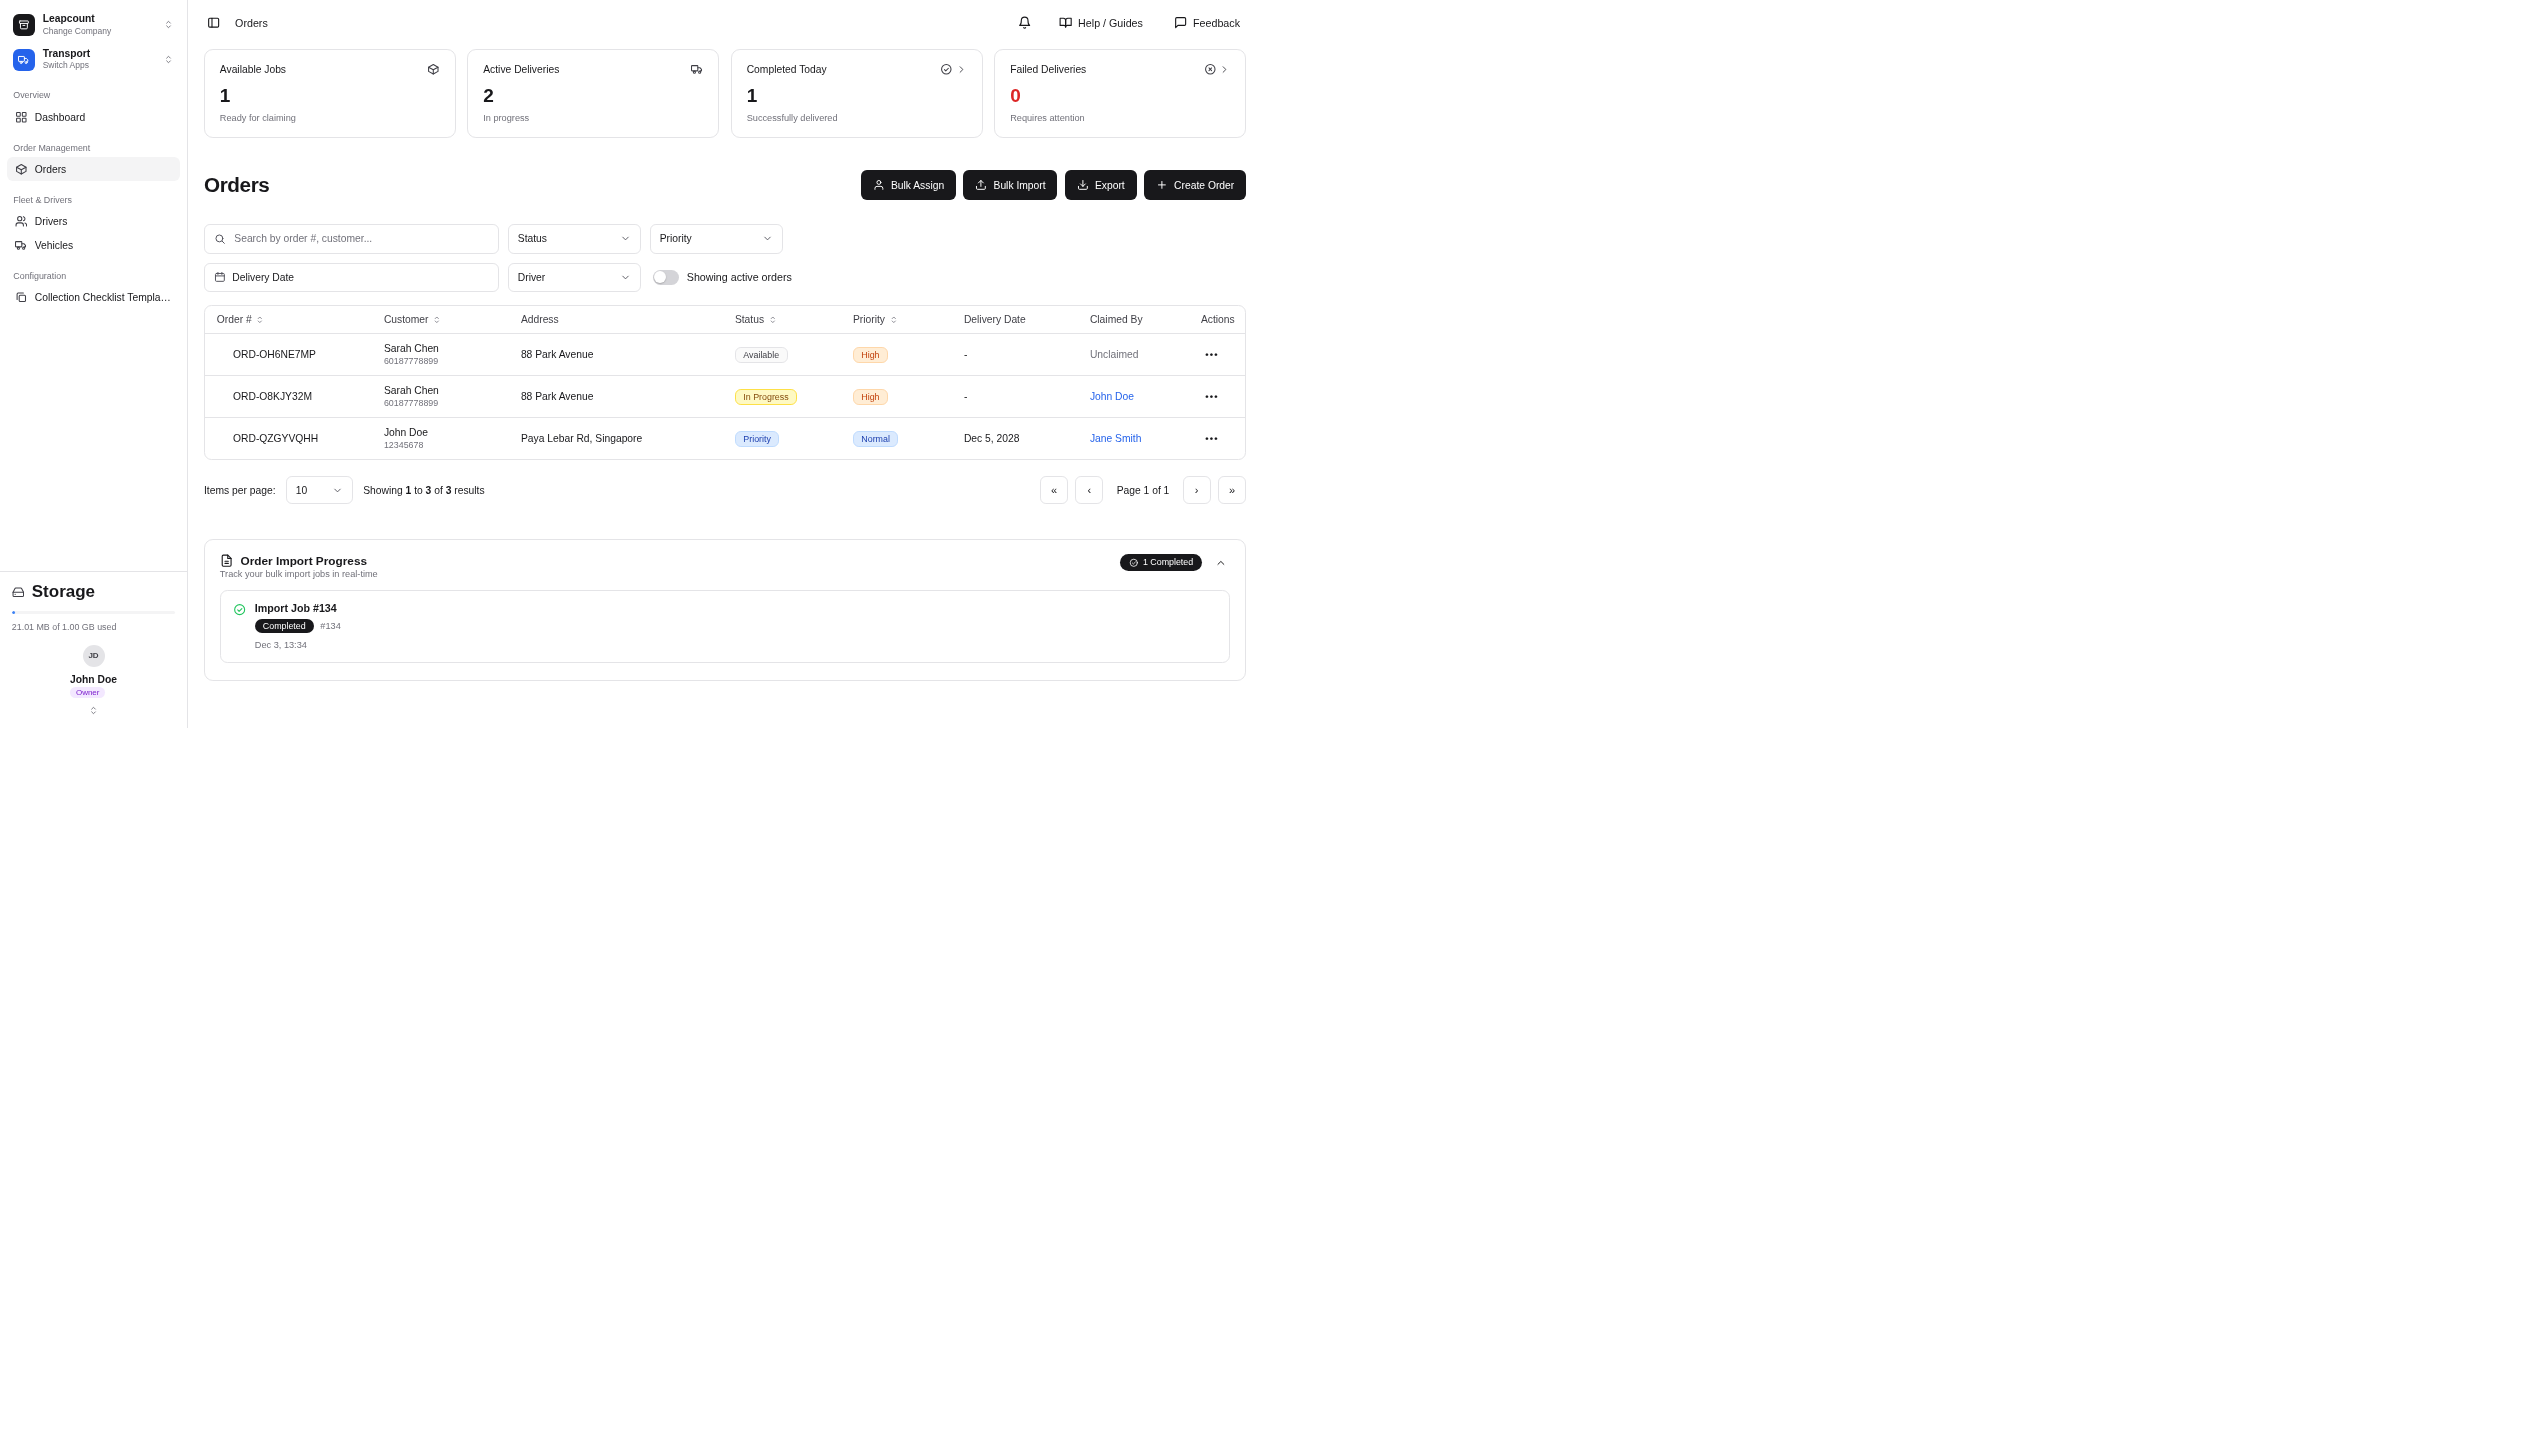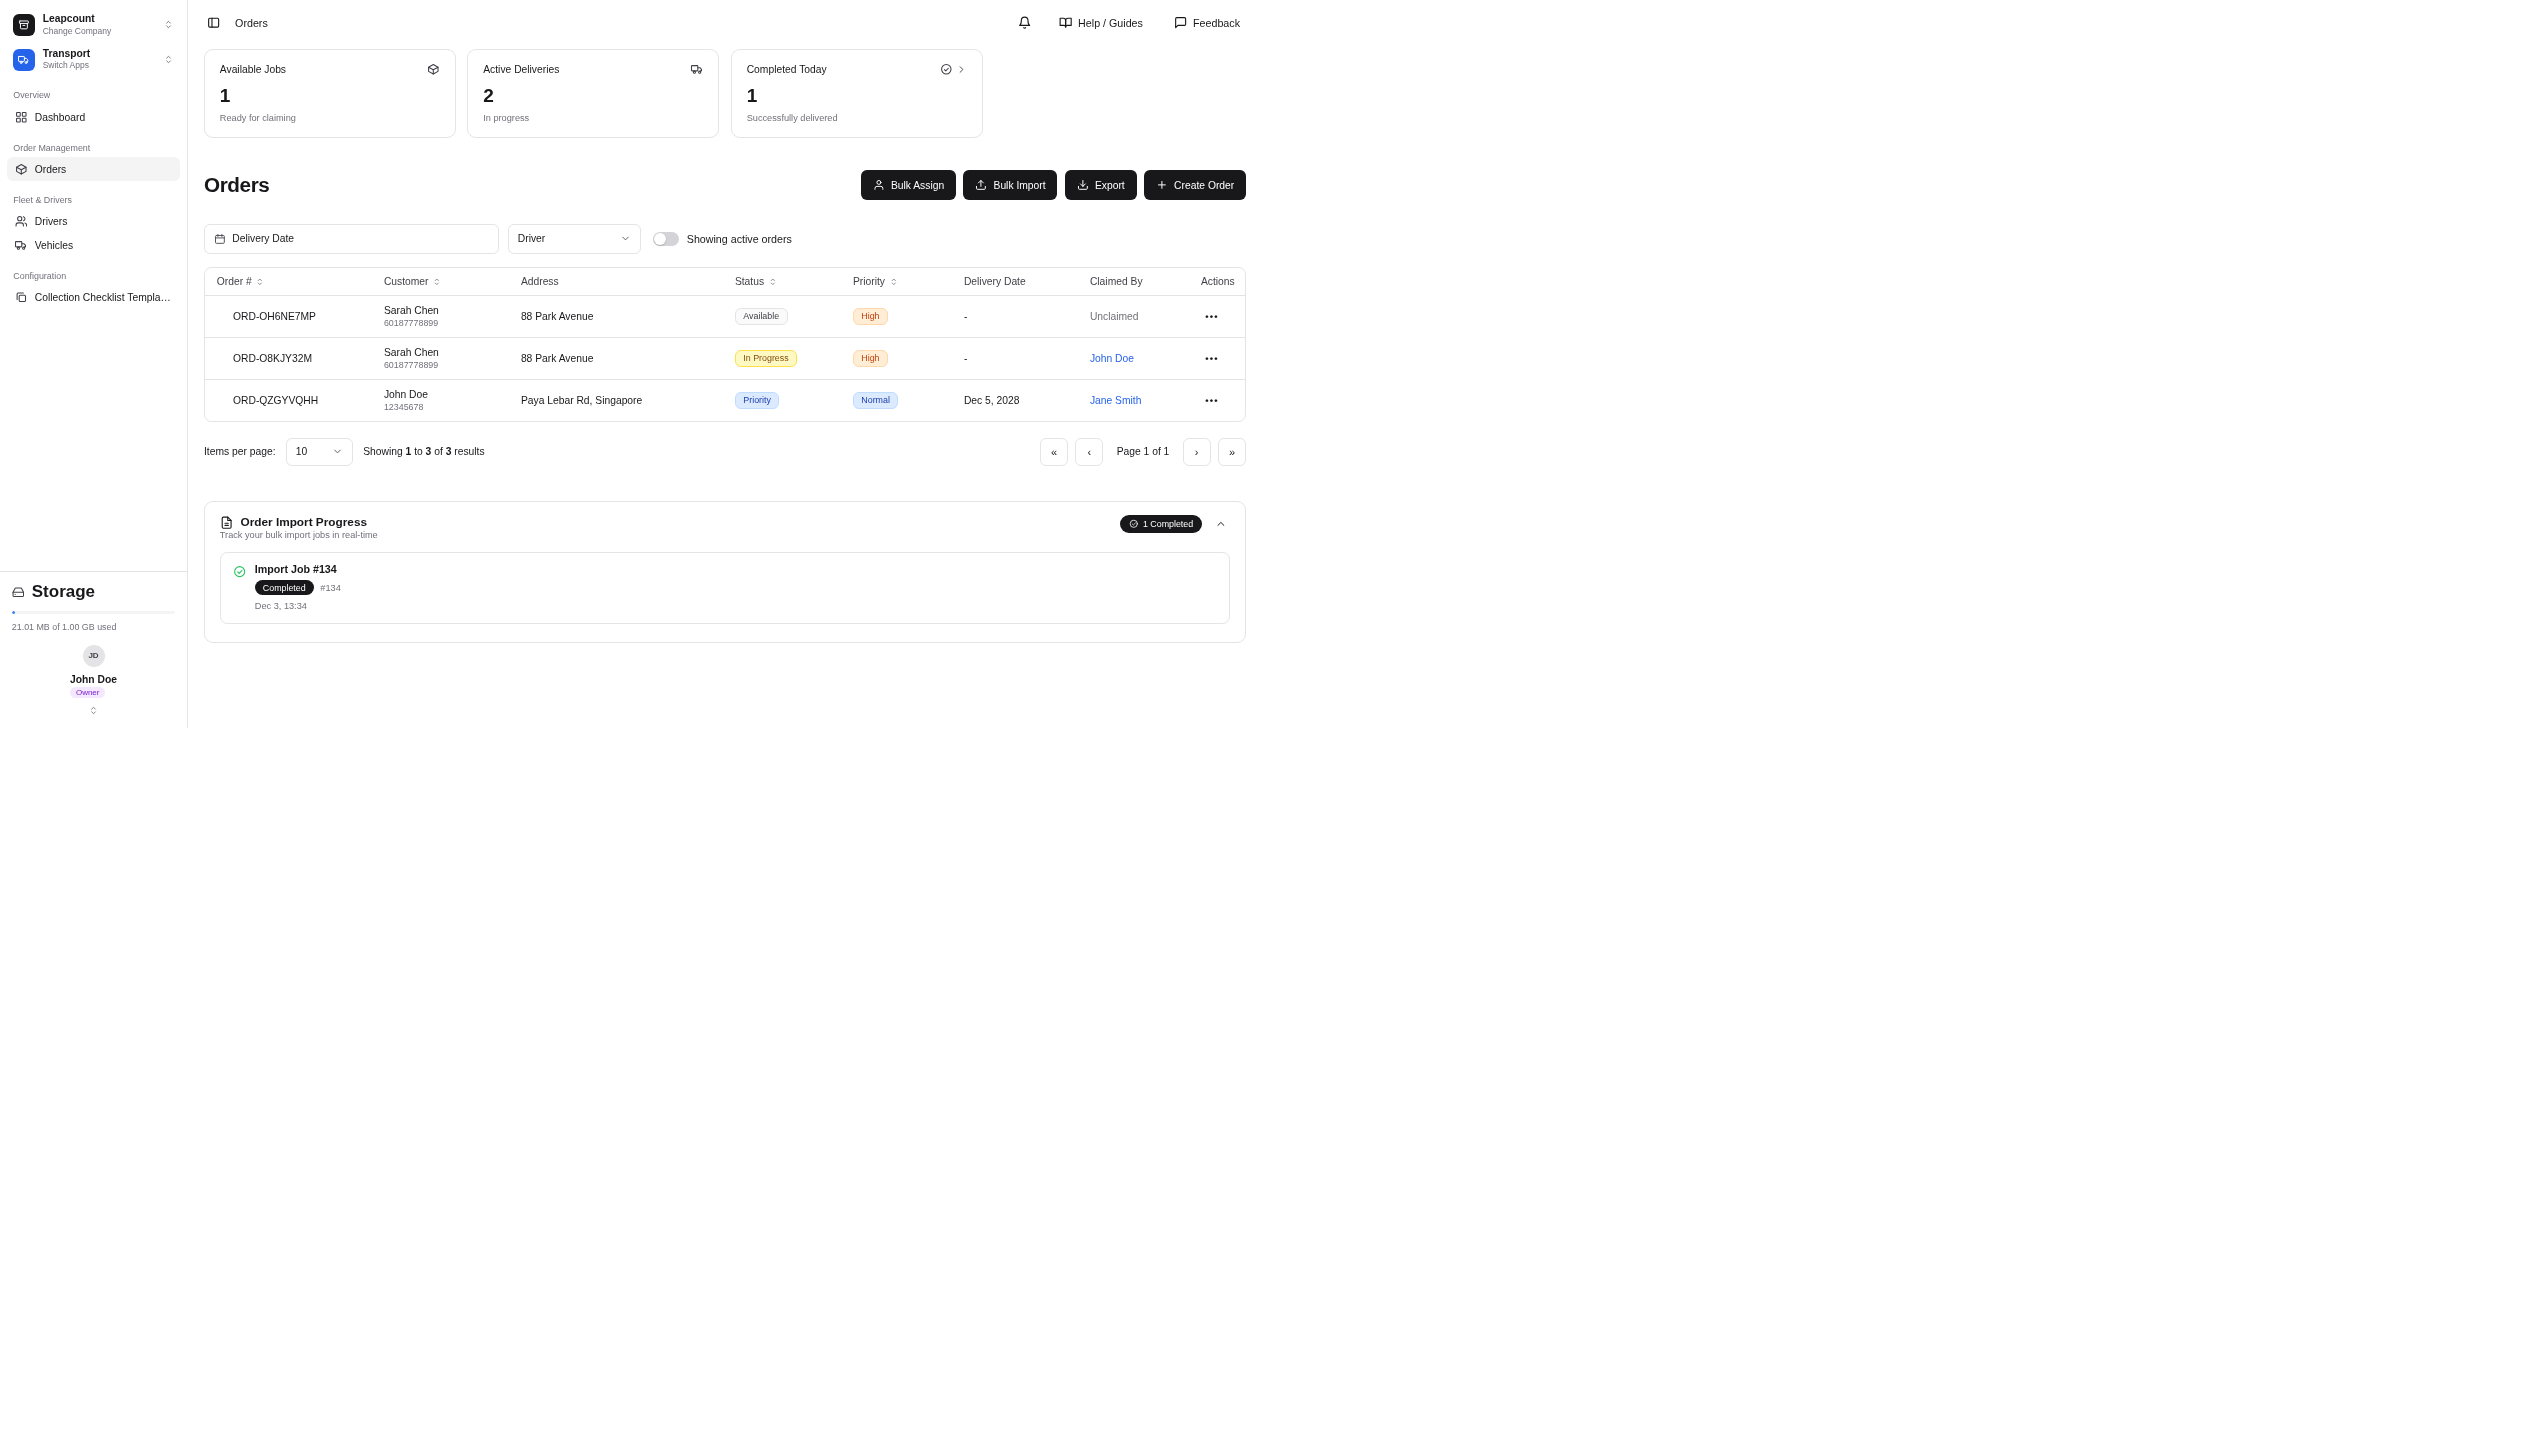--- a/index.html
+++ b/index.html
@@ -352,20 +352,41 @@
               <svg viewBox="0 0 24 24" width="11" height="11" fill="none" stroke="currentColor" stroke-width="2" stroke-linecap="round" stroke-linejoin="round">
                   <path d="M9 6l6 6-6 6"></path>
                 </svg>
             </span>
           </span>
         </div>
         <div class="stat-value">1</div>
         <div class="stat-sub">Successfully delivered</div>
       </div>
 
+      <div class="stat-card">
+        <div class="stat-head">
+          <span>Failed Deliveries</span>
+          <span class="stat-icons">
+            <span>
+              <svg viewBox="0 0 24 24" width="12.6" height="12.6" fill="none" stroke="currentColor" stroke-width="2" stroke-linecap="round" stroke-linejoin="round">
+                  <circle cx="12" cy="12" r="9"></circle>
+                  <path d="M9.5 9.5l5 5"></path>
+                  <path d="M14.5 9.5l-5 5"></path>
+                </svg>
+            </span>
+            <span>
+              <svg viewBox="0 0 24 24" width="11" height="11" fill="none" stroke="currentColor" stroke-width="2" stroke-linecap="round" stroke-linejoin="round">
+                  <path d="M9 6l6 6-6 6"></path>
+                </svg>
+            </span>
+          </span>
+        </div>
+        <div class="stat-value red">0</div>
+        <div class="stat-sub">Requires attention</div>
+      </div>
     </div>
 
     <div class="page-head">
       <h1 class="page-title">Orders</h1>
       <div class="head-actions">
         <button class="btn-dark">
           <span>
             <svg viewBox="0 0 24 24" width="11.8" height="11.8" fill="none" stroke="currentColor" stroke-width="2" stroke-linecap="round" stroke-linejoin="round">
                 <path d="M20 21v-2a4 4 0 0 0-4-4H8a4 4 0 0 0-4 4v2"></path>
                 <circle cx="12" cy="7" r="4"></circle>
@@ -399,20 +420,47 @@
                 <path d="M12 5v14"></path>
                 <path d="M5 12h14"></path>
               </svg>
           </span>
           <span>Create Order</span>
         </button>
       </div>
     </div>
 
     <div class="filters">
+      <div class="filter-row">
+        <div class="field search-field">
+          <span class="fic">
+            <svg viewBox="0 0 24 24" width="11.8" height="11.8" fill="none" stroke="currentColor" stroke-width="2" stroke-linecap="round" stroke-linejoin="round">
+                <circle cx="11" cy="11" r="7"></circle>
+                <path d="M21 21l-4.3-4.3"></path>
+              </svg>
+          </span>
+          <input type="text" placeholder="Search by order #, customer..." style="">
+        </div>
+        <div class="field select">
+          <span>Status</span>
+          <span class="cdown">
+            <svg viewBox="0 0 24 24" width="11" height="11" fill="none" stroke="currentColor" stroke-width="2" stroke-linecap="round" stroke-linejoin="round">
+                <path d="M6 9l6 6 6-6"></path>
+              </svg>
+          </span>
+        </div>
+        <div class="field select">
+          <span>Priority</span>
+          <span class="cdown">
+            <svg viewBox="0 0 24 24" width="11" height="11" fill="none" stroke="currentColor" stroke-width="2" stroke-linecap="round" stroke-linejoin="round">
+                <path d="M6 9l6 6 6-6"></path>
+              </svg>
+          </span>
+        </div>
+      </div>
       <div class="filter-row">
         <div class="field date-field">
           <span class="fic">
             <svg viewBox="0 0 24 24" width="11.8" height="11.8" fill="none" stroke="currentColor" stroke-width="2" stroke-linecap="round" stroke-linejoin="round">
                 <rect x="3" y="5" width="18" height="16" rx="2"></rect>
                 <path d="M16 3v4"></path>
                 <path d="M8 3v4"></path>
                 <path d="M3 10h18"></path>
               </svg>
           </span>

